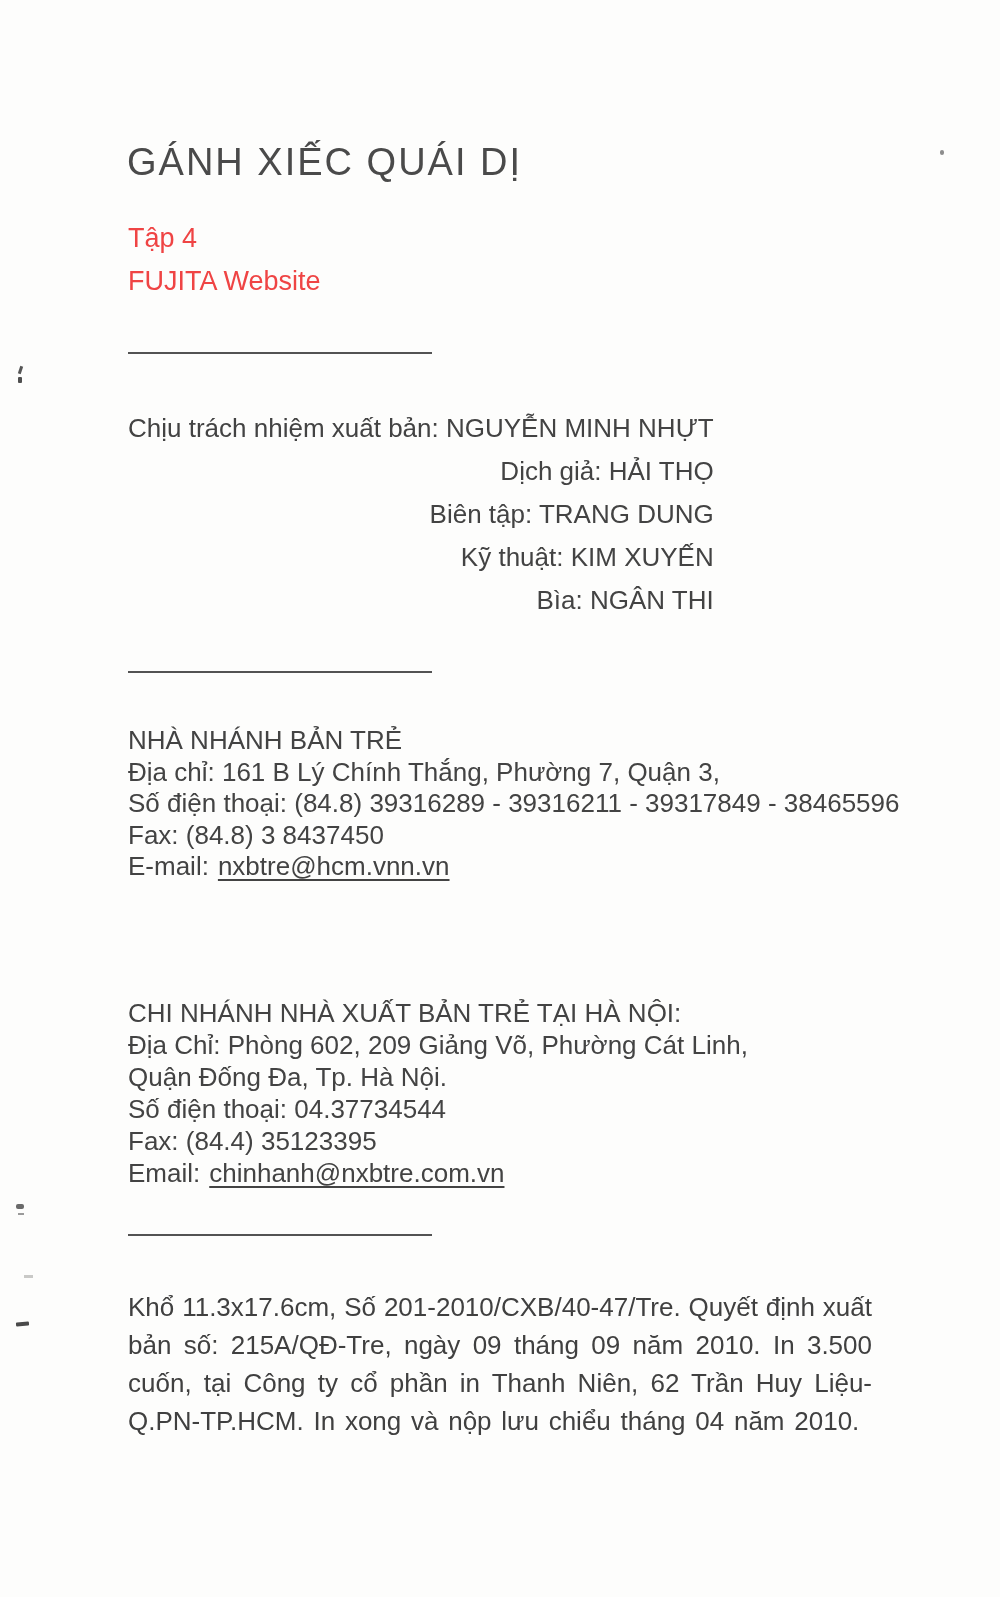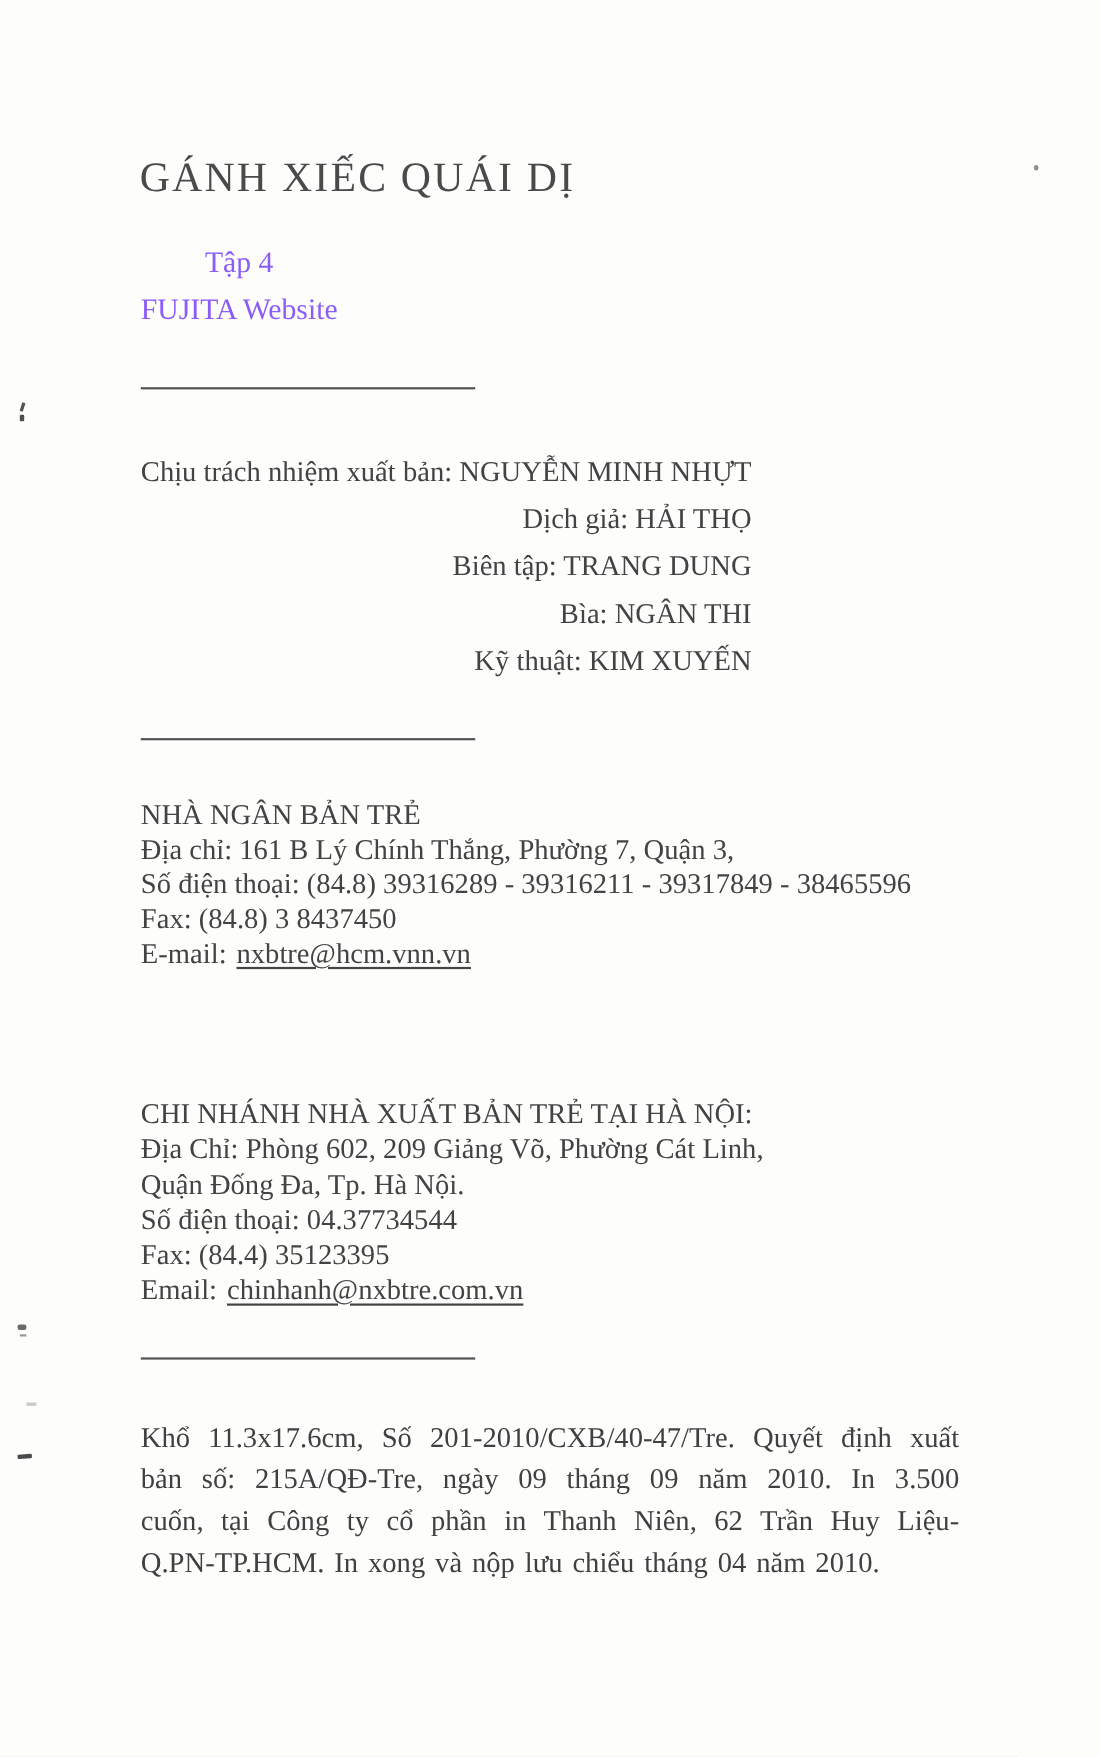--- a/index.html
+++ b/index.html
@@ -6,21 +6,21 @@
     margin: 0;
     padding: 0;
     background: #e8e8e8;
   }
   .page {
     position: relative;
     width: 1000px;
     height: 1597px;
     margin: 0 auto;
     background: #fdfdfc;
-    font-family: Liberation Serif, serif;
+    font-family: Liberation Sans, sans-serif;
     color: #434343;
     overflow: hidden;
   }
   
   .book-title {
     position: absolute;
     top: 140px;
     left: 127px;
     margin: 0;
     font-size: 38px;
@@ -29,23 +29,22 @@
     line-height: 44px;
     color: #4a4a4a;
     white-space: nowrap;
   }
   .subtitle-block {
     position: absolute;
     top: 217px;
     left: 128px;
     font-size: 27px;
     line-height: 43px;
-    color: #8b5cf6;
+    color: #ef4444;
     white-space: nowrap;
-    text-align: center;
   }
   
   .rule {
     position: absolute;
     left: 128px;
     width: 304px;
     height: 0;
     margin: 0;
     border: none;
     border-top: 2px solid #535353;
@@ -126,28 +125,28 @@
     <div>Tập 4</div>
     <div>FUJITA Website</div>
   </div>
 
   <hr class="rule rule-1">
 
   <section class="credits">
     <div>Chịu trách nhiệm xuất bản: NGUYỄN MINH NHỰT</div>
     <div>Dịch giả: HẢI THỌ</div>
     <div>Biên tập: TRANG DUNG</div>
+    <div>Kỹ thuật: KIM XUYẾN</div>
     <div>Bìa: NGÂN THI</div>
-    <div>Kỹ thuật: KIM XUYẾN</div>
   </section>
 
   <hr class="rule rule-2">
 
   <section class="publisher">
-    <div>NHÀ NGÂN BẢN TRẺ</div>
+    <div>NHÀ NHÁNH BẢN TRẺ</div>
     <div>Địa chỉ: 161 B Lý Chính Thắng, Phường 7, Quận 3,</div>
     <div>Số điện thoại: (84.8) 39316289 - 39316211 - 39317849 - 38465596</div>
     <div>Fax: (84.8) 3 8437450</div>
     <div>
       <span class="inline-label">E-mail:</span><span class="link">nxbtre@hcm.vnn.vn</span>
     </div>
   </section>
 
   <section class="branch">
     <div>CHI NHÁNH NHÀ XUẤT BẢN TRẺ TẠI HÀ NỘI:</div>

